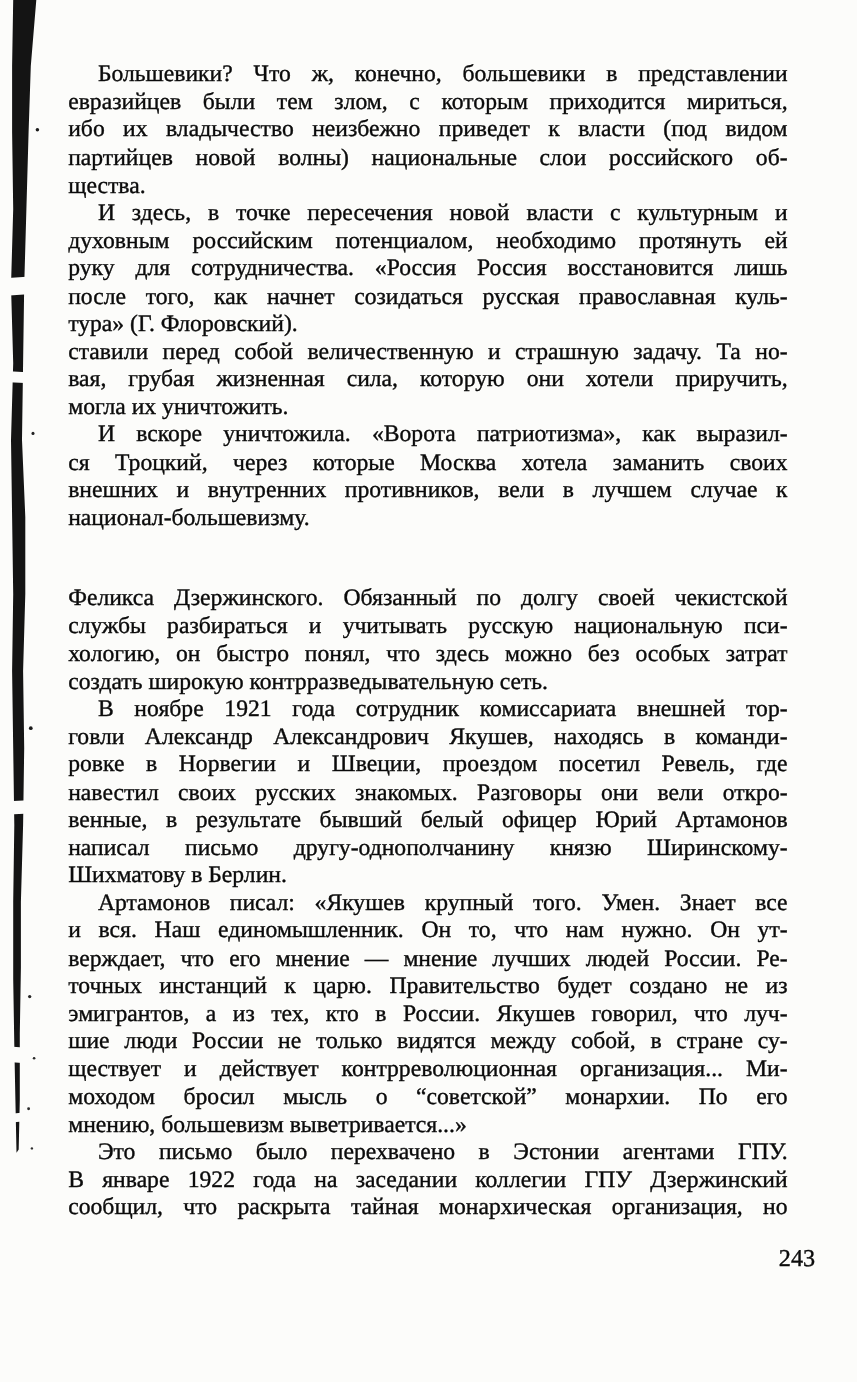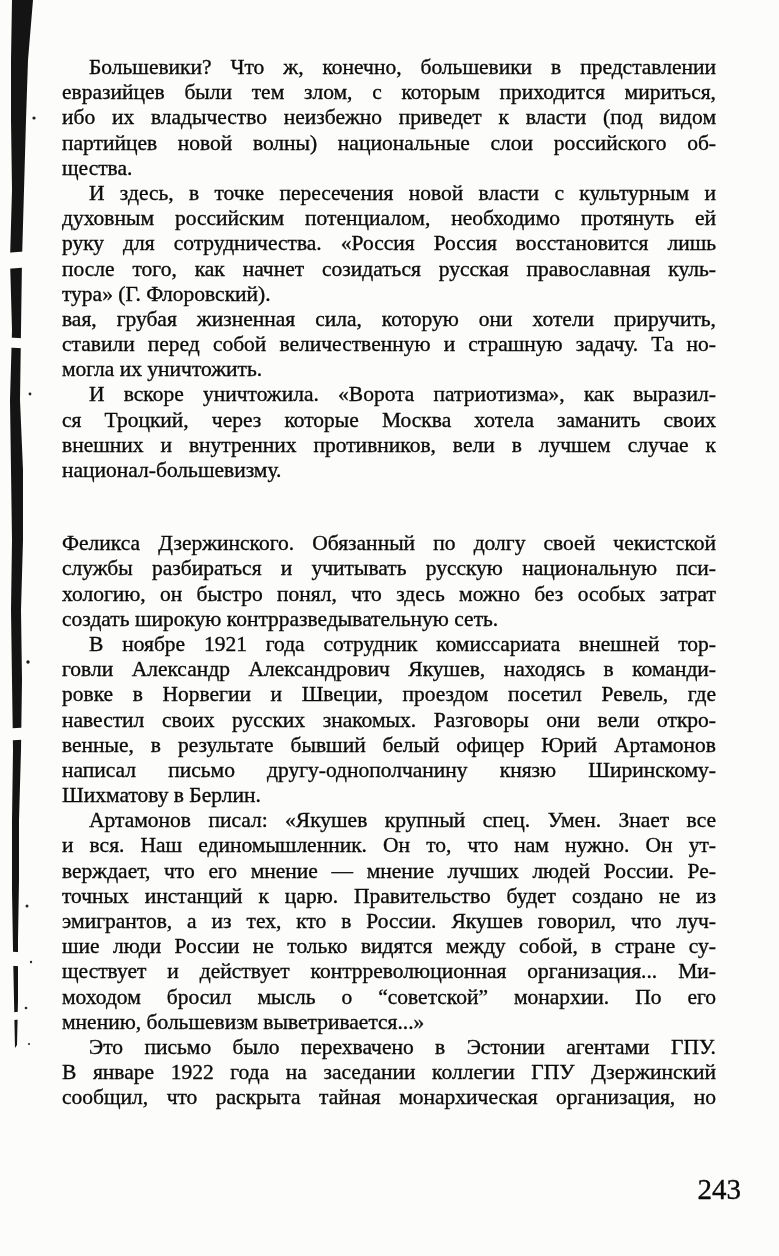--- a/index.html
+++ b/index.html
@@ -31,24 +31,24 @@
     height: 25.2px;
     text-align: justify;
     text-align-last: justify;
     overflow: hidden;
     white-space: normal;
   }
   .line.indent { text-indent: 27px; }
   .line.para-end { text-align-last: left; }
   .page-number {
     position: absolute;
-    top: 1173px;
+    top: 1131px;
     right: 38px;
     font-family: "Liberation Serif", "DejaVu Serif", serif;
-    font-size: 29px;
+    font-size: 22px;
     color: #0b0b0b;
     -webkit-text-stroke: 0.35px currentColor;
   }
   .binding-shadow {
     position: absolute;
     left: 0;
     top: 0;
     width: 48px;
     height: 1256px;
     pointer-events: none;
@@ -89,22 +89,22 @@
         <div class="line para-end">щества.</div>
       </div>
       <div class="para">
         <div class="line indent">И здесь, в точке пересечения новой власти с культурным и</div>
         <div class="line">духовным российским потенциалом, необходимо протянуть ей</div>
         <div class="line">руку для сотрудничества. «Россия Россия восстановится лишь</div>
         <div class="line">после того, как начнет созидаться русская православная куль-</div>
         <div class="line para-end">тура» (Г. Флоровский).</div>
       </div>
       <div class="para">
+        <div class="line">ставили перед собой величественную и страшную задачу. Та но-</div>
         <div class="line">вая, грубая жизненная сила, которую они хотели приручить,</div>
-        <div class="line">ставили перед собой величественную и страшную задачу. Та но-</div>
         <div class="line para-end">могла их уничтожить.</div>
       </div>
       <div class="para">
         <div class="line indent">И вскоре уничтожила. «Ворота патриотизма», как выразил-</div>
         <div class="line">ся Троцкий, через которые Москва хотела заманить своих</div>
         <div class="line">внешних и внутренних противников, вели в лучшем случае к</div>
         <div class="line para-end">национал-большевизму.</div>
       </div>
     </section>
     <section class="section">
@@ -117,21 +117,21 @@
       <div class="para">
         <div class="line indent">В ноябре 1921 года сотрудник комиссариата внешней тор-</div>
         <div class="line">говли Александр Александрович Якушев, находясь в команди-</div>
         <div class="line">ровке в Норвегии и Швеции, проездом посетил Ревель, где</div>
         <div class="line">навестил своих русских знакомых. Разговоры они вели откро-</div>
         <div class="line">венные, в результате бывший белый офицер Юрий Артамонов</div>
         <div class="line">написал письмо другу-однополчанину князю Ширинскому-</div>
         <div class="line para-end">Шихматову в Берлин.</div>
       </div>
       <div class="para">
-        <div class="line indent">Артамонов писал: «Якушев крупный спец. Умен. Знает все</div>
+        <div class="line indent">Артамонов писал: «Якушев крупный того. Умен. Знает все</div>
         <div class="line">и вся. Наш единомышленник. Он то, что нам нужно. Он ут-</div>
         <div class="line">верждает, что его мнение — мнение лучших людей России. Ре-</div>
         <div class="line">точных инстанций к царю. Правительство будет создано не из</div>
         <div class="line">эмигрантов, а из тех, кто в России. Якушев говорил, что луч-</div>
         <div class="line">шие люди России не только видятся между собой, в стране су-</div>
         <div class="line">ществует и действует контрреволюционная организация... Ми-</div>
         <div class="line">моходом бросил мысль о “советской” монархии. По его</div>
         <div class="line para-end">мнению, большевизм выветривается...»</div>
       </div>
       <div class="para">

